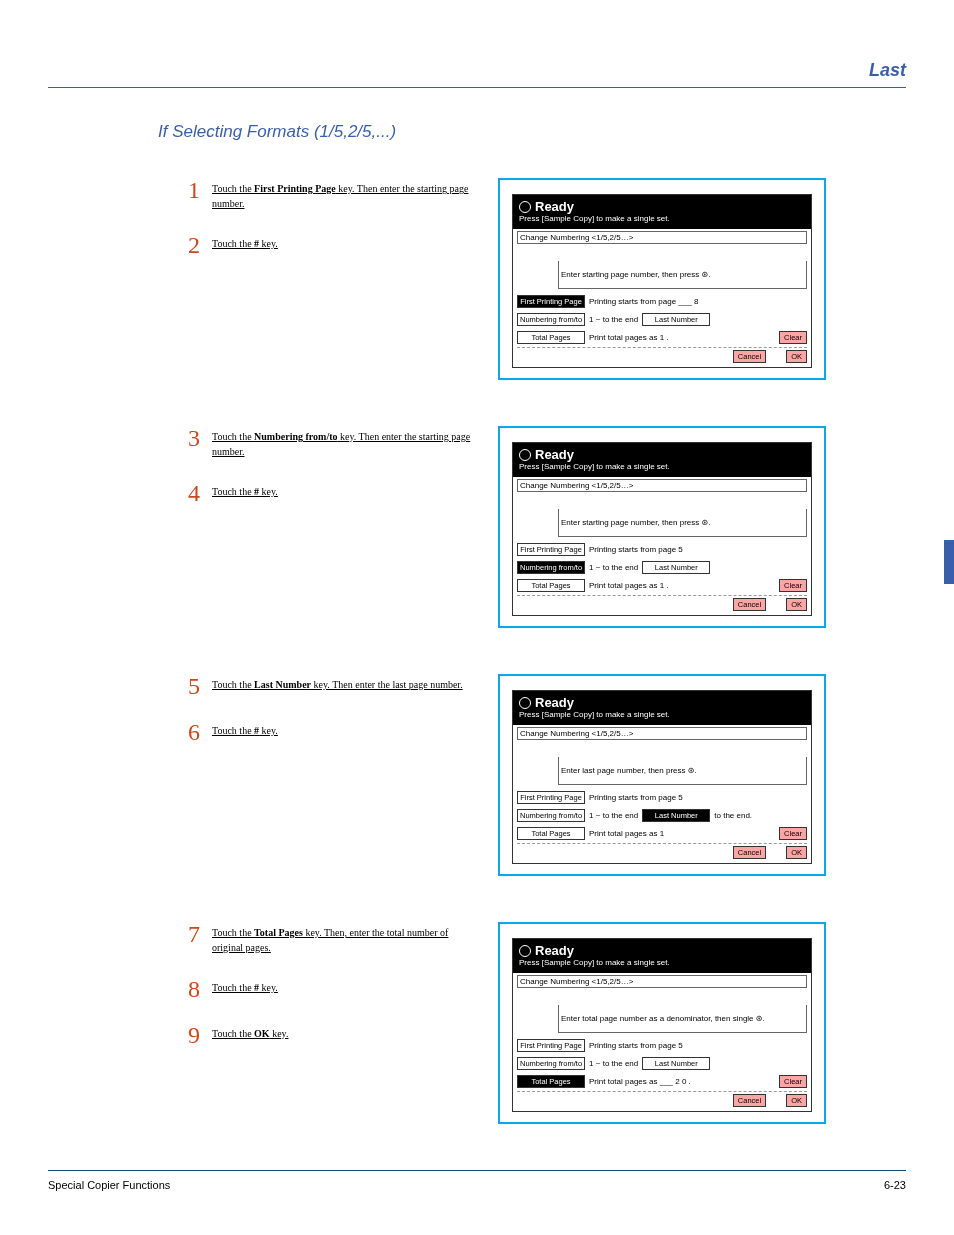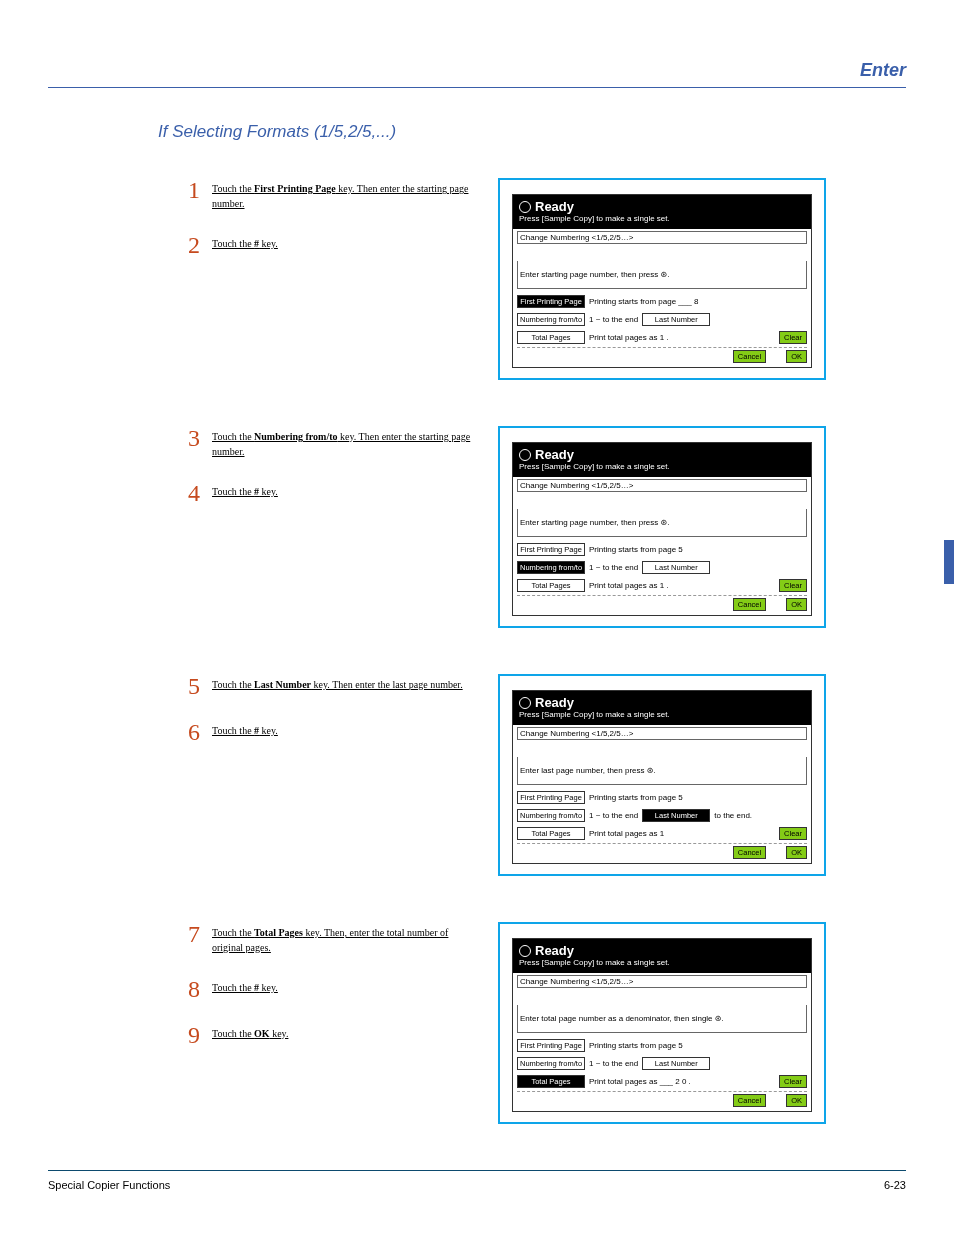--- a/index.html
+++ b/index.html
@@ -95,58 +95,58 @@
   .panel-body{
     padding:2px 4px 4px 4px;
     font-size:8px;
     color:#000;
   }
   .mode-row{
     border:1px solid #666;padding:1px 2px;margin-bottom:17px;
     font-size:8px;
   }
   .instr-row{
-    border:1px solid #666;border-top:none;padding:9px 2px;margin-bottom:4px;
+    border:1px solid #666;border-top:none;padding:9px 2px;margin-bottom:4px;margin-left:41px;
   }
   .ctl-row{
     display:flex;align-items:center;gap:4px;margin-bottom:2px;height:16px;
   }
   .btn{
     border:1px solid #333;padding:1px 2px;font-size:7.5px;min-width:62px;
     text-align:center;background:#fff;
   }
   .btn.sel{
     background:#000;color:#fff;
   }
   .val{font-size:8px}
   .spacer{flex:1}
   .bottom-row{
     display:flex;justify-content:flex-end;gap:20px;margin-top:2px;
     border-top:1px dashed #999;padding-top:2px;
   }
   .smbtn{
-    border:1px solid #333;padding:1px 4px;font-size:7.5px;background:#84cc16;
+    border:1px solid #333;padding:1px 4px;font-size:7.5px;background:#fca5a5;
   }
   .sidebar{
     position:absolute;
     right:0;top:540px;width:10px;height:44px;background:#3a5faa;
   }
   .footer{
     display:flex;justify-content:space-between;
     border-top:1px solid #0c4a6e;
     margin-top:40px;padding-top:8px;
     font-family:Arial,Helvetica,sans-serif;
     font-size:11px;
   }
 </style>
 </head>
 <body>
 
 <div class="hdr-row">
-  <div class="hdr-title">Enter</div>
+  <div class="hdr-title">Last</div>
 </div>
 <hr class="hdr-rule">
 
 <div class="section-title">If Selecting Formats (1/5,2/5,...)</div>
 
 <div id="blocks">
     <div class="block">
       <div class="steps">
         <div class="step">
           <div class="step-num">1</div>

